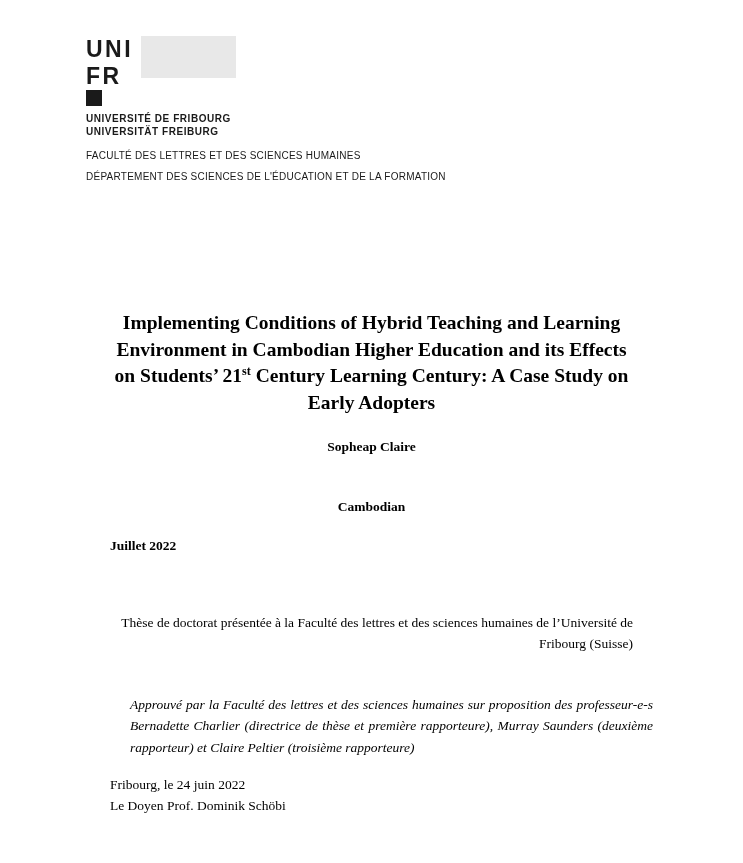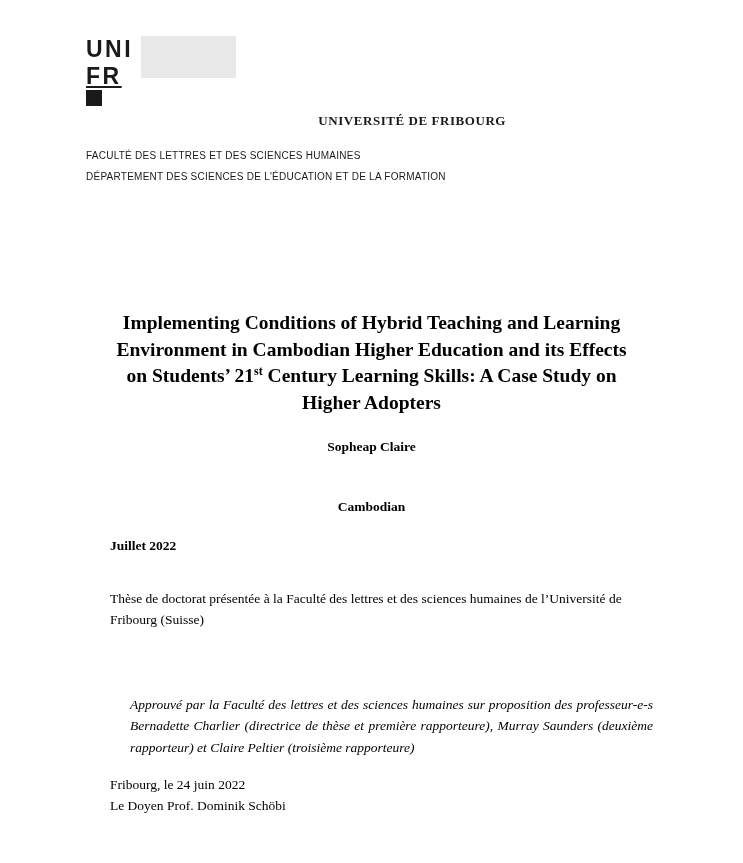--- a/index.html
+++ b/index.html
@@ -47,39 +47,38 @@
     position: absolute;
     left: 0;
     font-family: "Liberation Sans", sans-serif;
     font-weight: bold;
     font-size: 23px;
     letter-spacing: 2.5px;
     line-height: 1;
     color: #1a1a1a;
   }
   .logo-uni { top: 2px; }
-  .logo-fr  { top: 29px; text-decoration: underline; }
+  .logo-fr  { top: 29px; }
   .logo-square {
     position: absolute;
     left: 0px;
     top: 54px;
     width: 16px;
     height: 16px;
     background: #1a1a1a;
   }
 
   .logo-lines {
     margin-top: 6px;
-    font-family: Liberation Serif, serif;
-    font-weight: bold;
-    font-size: 13px;
+    font-family: Liberation Sans, sans-serif;
+    font-weight: bold;
+    font-size: 10px;
     letter-spacing: 0.55px;
     line-height: 1.32;
     color: #1a1a1a;
-    text-align: right;
   }
 
   .faculty-lines {
     position: absolute;
     left: 86px;
     top: 146px;
     width: 580px;
     font-family: "Liberation Sans", sans-serif;
     font-size: 10px;
     letter-spacing: 0.25px;
@@ -130,23 +129,23 @@
     top: 538px;
     width: 523px;
     text-align: left;
     font-weight: bold;
     font-size: 13.5px;
   }
 
   .thesis-note {
     position: absolute;
     left: 110px;
-    top: 589px;
-    width: 523px;
-    text-align: left;
+    top: 613px;
+    width: 523px;
+    text-align: right;
     font-size: 13.5px;
     line-height: 1.55;
   }
 
   .approval {
     position: absolute;
     left: 130px;
     top: 694px;
     width: 523px;
     text-align: justify;
@@ -173,30 +172,31 @@
 
   <div class="logo-block">
     <div class="logo-mark">
       <div class="logo-grey-box"></div>
       <div class="logo-uni">UNI</div>
       <div class="logo-fr">FR</div>
       <div class="logo-square"></div>
     </div>
     <div class="logo-lines">
       <div>UNIVERSITÉ DE FRIBOURG</div>
+      <div>UNIVERSITÄT FREIBURG</div>
     </div>
   </div>
 
   <div class="faculty-lines">
     <div>FACULTÉ DES LETTRES ET DES SCIENCES HUMAINES</div>
     <div>DÉPARTEMENT DES SCIENCES DE L'ÉDUCATION ET DE LA FORMATION</div>
   </div>
 
   <div class="title">
-    <span>Implementing Conditions of Hybrid Teaching and Learning Environment in Cambodian Higher Education and its Effects on Students’ 21</span><sup>st</sup><span> Century Learning Skills:  A Case Study on Higher Adopters</span>
+    <span>Implementing Conditions of Hybrid Teaching and Learning Environment in Cambodian Higher Education and its Effects on Students’ 21</span><sup>st</sup><span> Century Learning Century:  A Case Study on Early Adopters</span>
   </div>
 
   <div class="author">Sopheap Claire</div>
   <div class="nationality">Cambodian</div>
   <div class="date">Juillet 2022</div>
 
   <div class="thesis-note">Thèse de doctorat présentée à la Faculté des lettres et des sciences humaines de l’Université de Fribourg (Suisse)</div>
 
   <div class="approval">Approuvé par la Faculté des lettres et des sciences humaines sur proposition des professeur-e-s Bernadette Charlier (directrice de thèse et première rapporteure), Murray Saunders (deuxième rapporteur) et Claire Peltier (troisième rapporteure)</div>
 

